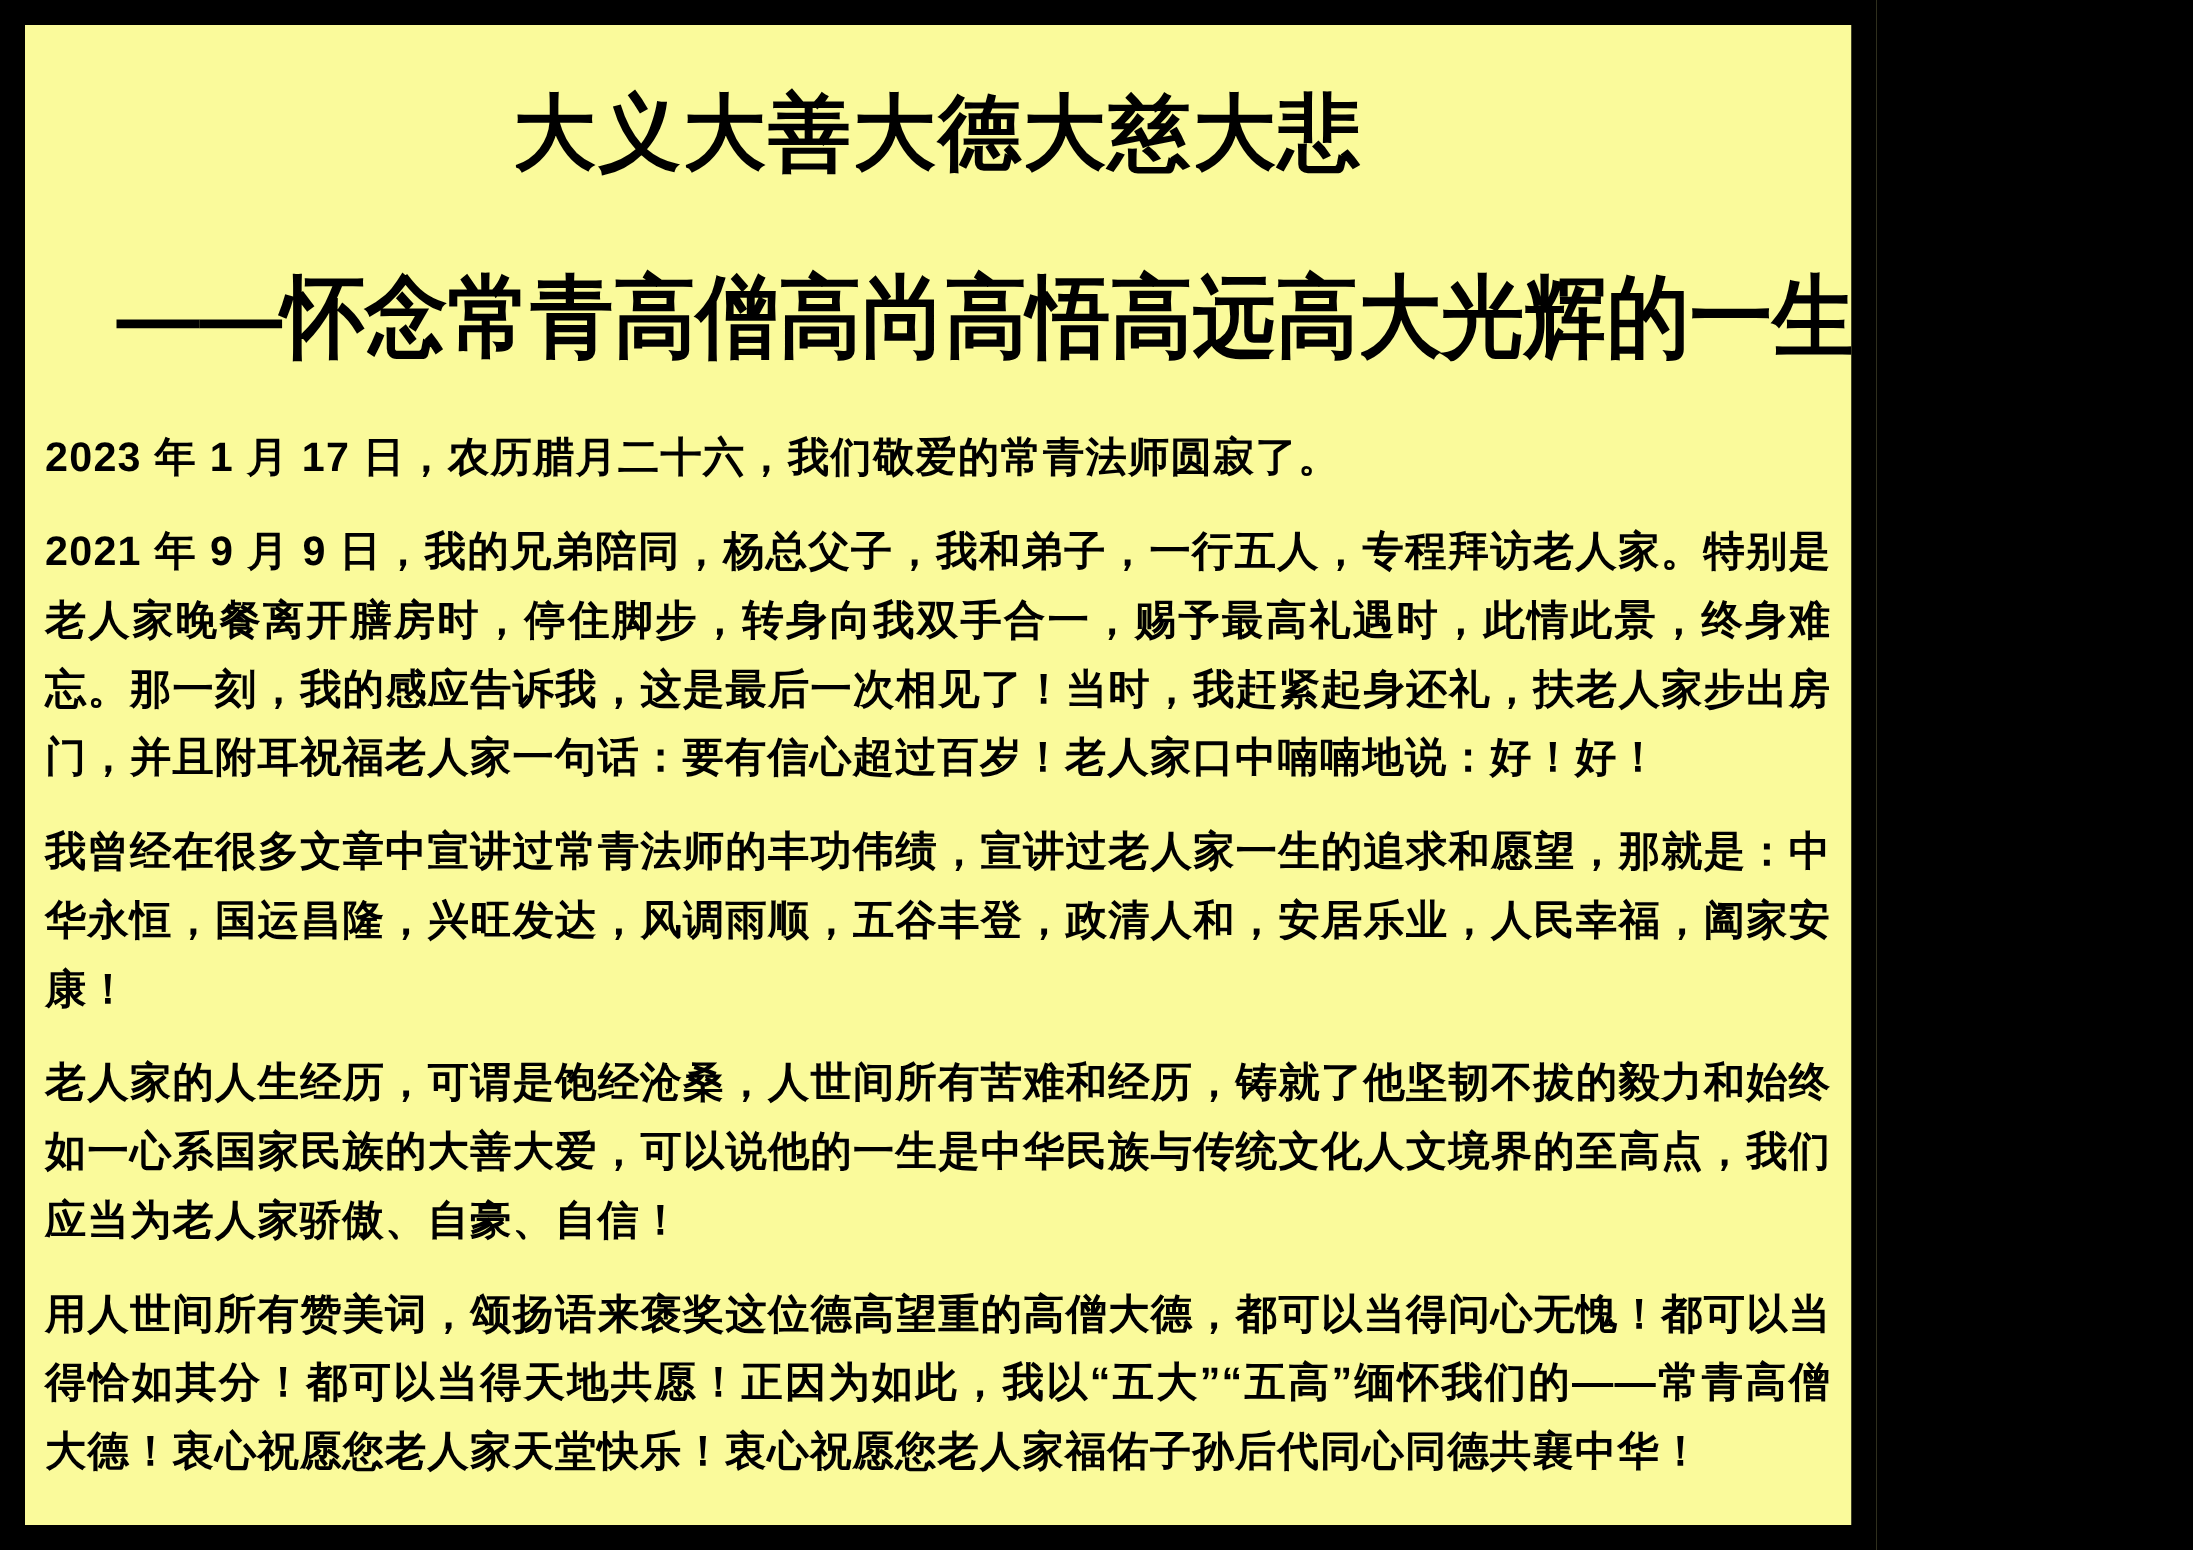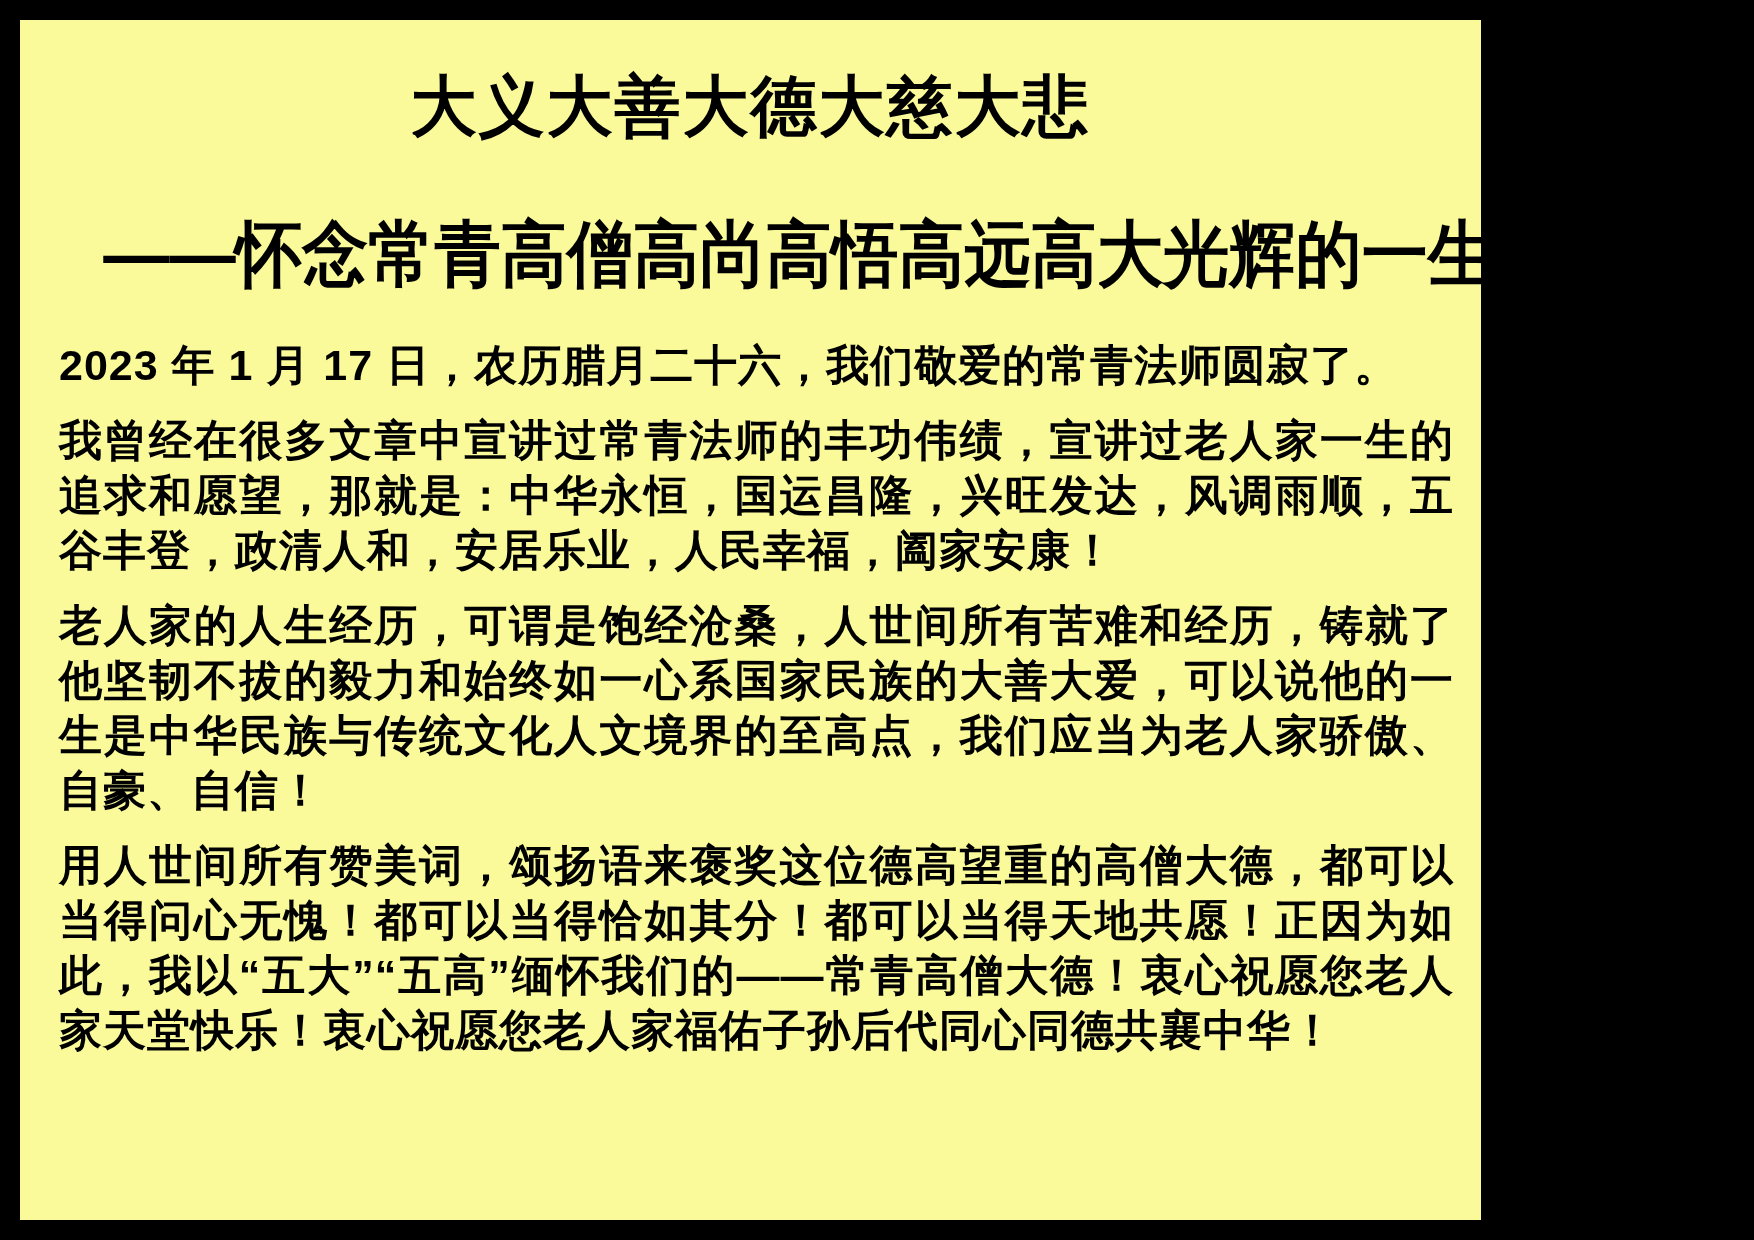--- a/index.html
+++ b/index.html
@@ -6,21 +6,21 @@
     margin: 0;
     padding: 0;
     background: #000;
   }
   .page {
     box-sizing: border-box;
     width: 1501px;
     height: 1240px;
     background: var(--bg, #FAFA9B);
     border: 20px solid var(--border, #000);
-    padding: 0 27px;
+    padding: 0 16px;
     overflow: hidden;
     font-family: "Liberation Sans", "DejaVu Sans", sans-serif;
     color: var(--fg, #000);
     font-weight: 700;
   }
   .title {
     margin: 50px 0 0 0;
     text-align: center;
     font-size: 66px;
     line-height: 1.1;
@@ -32,42 +32,43 @@
     margin: 72px 0 0 0;
     text-align: center;
     font-size: 72px;
     line-height: 1.1;
     font-weight: 800;
     white-space: nowrap;
     transform: scaleX(0.92);
     transform-origin: center;
   }
   .para {
-    margin: 20px 0 0 12px;
-    font-size: 43px;
+    margin: 20px 0 0 0;
+    font-size: 33px;
     line-height: 55px;
     text-align: justify;
     text-justify: inter-ideograph;
     letter-spacing: 1px;
   }
   .para.first {
     margin-top: 44px;
   }
 </style>
 </head>
 <body>
 
 <div class="page">
   <h1 class="title">大义大善大德大慈大悲</h1>
 
   <h2 class="subtitle">——怀念常青高僧高尚高悟高远高大光辉的一生</h2>
 
   <p class="para first">2023 年 1 月 17 日，农历腊月二十六，我们敬爱的常青法师圆寂了。</p>
 
 
+  <p class="para">2021 年 9 月 9 日，我的兄弟陪同，杨总父子，我和弟子，一行五人，专程拜访老人家。特别是老人家晚餐离开膳房时，停住脚步，转身向我双手合一，赐予最高礼遇时，此情此景，终身难忘。那一刻，我的感应告诉我，这是最后一次相见了！当时，我赶紧起身还礼，扶老人家步出房门，并且附耳祝福老人家一句话：要有信心超过百岁！老人家口中喃喃地说：好！好！</p>
 
   <p class="para">我曾经在很多文章中宣讲过常青法师的丰功伟绩，宣讲过老人家一生的追求和愿望，那就是：中华永恒，国运昌隆，兴旺发达，风调雨顺，五谷丰登，政清人和，安居乐业，人民幸福，阖家安康！</p>
 
   <p class="para">老人家的人生经历，可谓是饱经沧桑，人世间所有苦难和经历，铸就了他坚韧不拔的毅力和始终如一心系国家民族的大善大爱，可以说他的一生是中华民族与传统文化人文境界的至高点，我们应当为老人家骄傲、自豪、自信！</p>
 
   <p class="para">用人世间所有赞美词，颂扬语来褒奖这位德高望重的高僧大德，都可以当得问心无愧！都可以当得恰如其分！都可以当得天地共愿！正因为如此，我以“五大”“五高”缅怀我们的——常青高僧大德！衷心祝愿您老人家天堂快乐！衷心祝愿您老人家福佑子孙后代同心同德共襄中华！</p>
 
 </div>
 
 </body></html>

